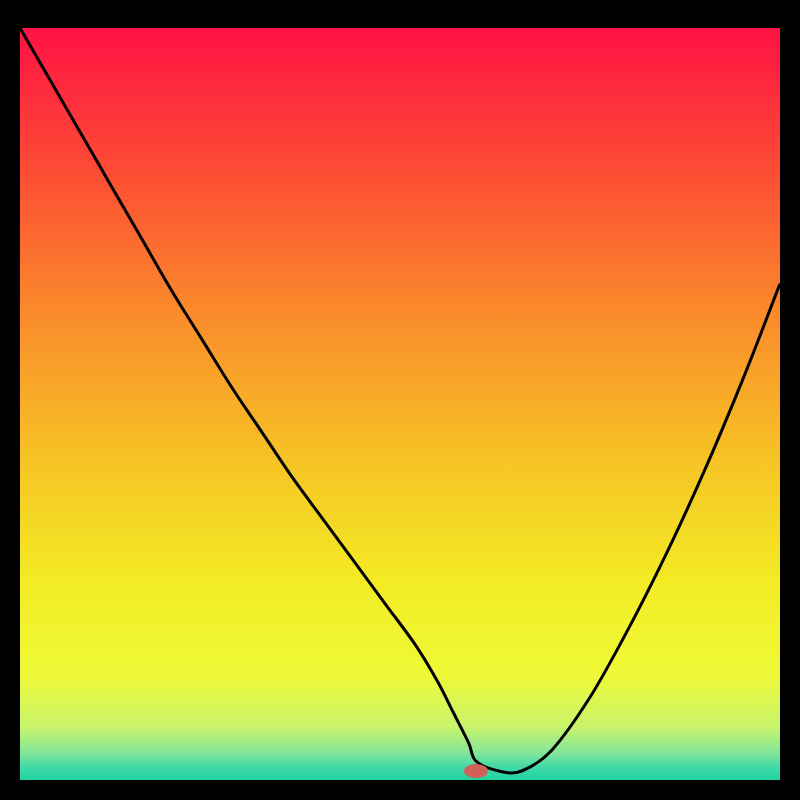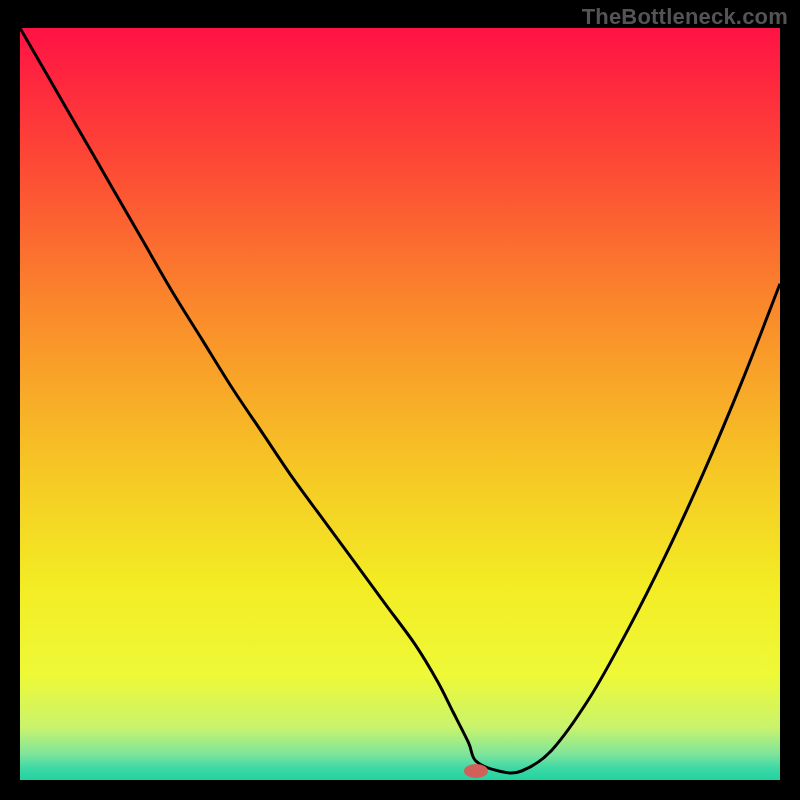--- a/index.html
+++ b/index.html
@@ -37,21 +37,20 @@
   .plot svg {
     display: block;
     width: 760px;
     height: 752px;
   }
 </style>
 </head>
 <body>
 
 <div class="frame">
-  <div class="watermark">TheBottleneck.com</div>
   <div class="plot">
     <svg viewBox="0 0 760 752">
       <defs>
         <linearGradient id="bg-grad" x1="0" y1="0" x2="0" y2="1">
             <stop offset="0.00%" stop-color="#ff1244"></stop>
             <stop offset="18.00%" stop-color="#fd4935"></stop>
             <stop offset="38.00%" stop-color="#fa8b2b"></stop>
             <stop offset="58.00%" stop-color="#f6c525"></stop>
             <stop offset="74.00%" stop-color="#f3ec24"></stop>
             <stop offset="86.00%" stop-color="#eef937"></stop>

